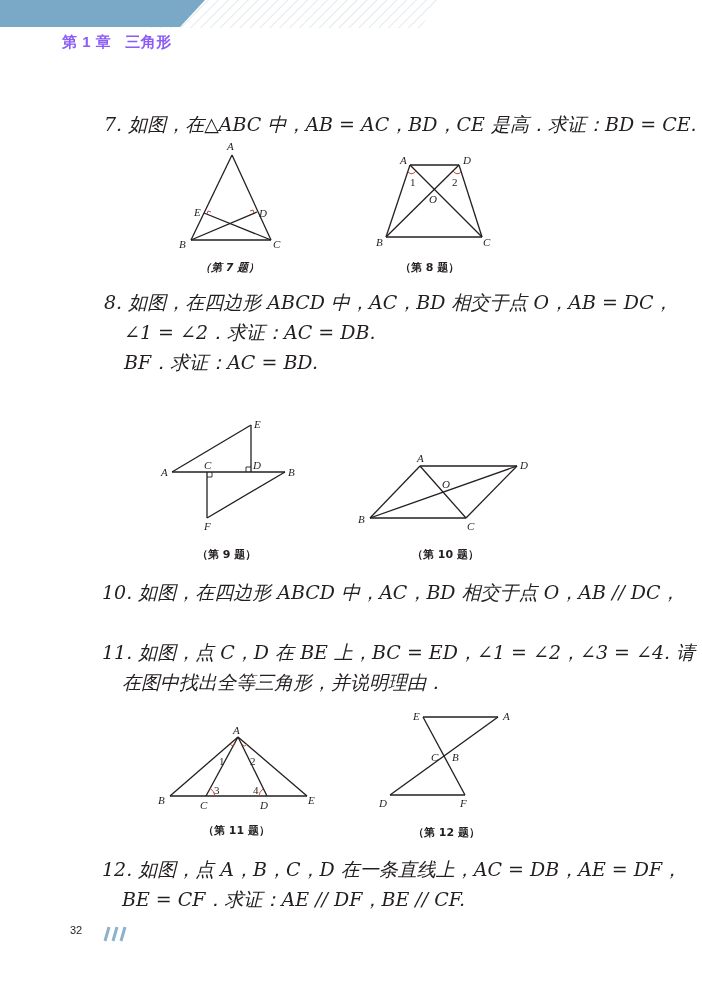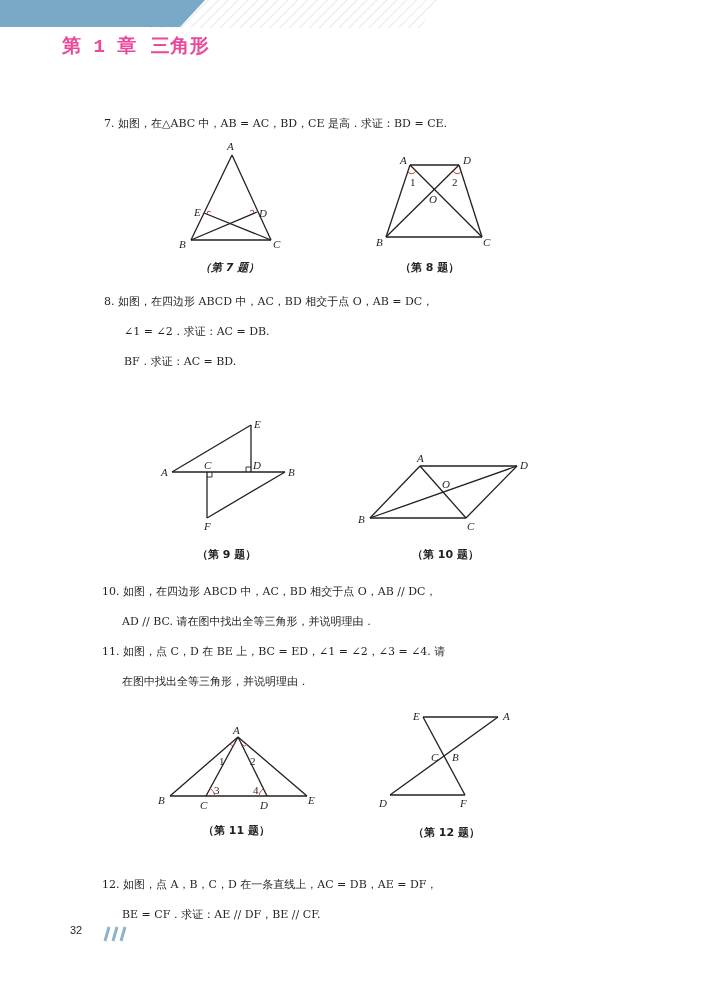--- a/index.html
+++ b/index.html
@@ -1,23 +1,23 @@
 <!DOCTYPE html>
 <html><head>
 <meta charset="utf-8">
 <style>
   html, body { margin:0; padding:0; background:#ffffff; }
   body { width:702px; height:988px; position:relative; overflow:hidden;
          font-family:"DejaVu Serif", "Liberation Serif", serif; color:#231f20; }
   .header-band { position:absolute; left:0; top:0; width:702px; height:28px; }
-  .chapter-title { position:absolute; left:62px; top:33px; font-family:Liberation Mono, monospace;
-                   font-size:19px; font-weight:bold; color:#ec4899; letter-spacing:0.5px; }
+  .chapter-title { position:absolute; left:62px; top:33px; font-family:Liberation Sans, sans-serif;
+                   font-size:15px; font-weight:bold; color:#8b5cf6; letter-spacing:0.5px; }
   .chapter-title span { display:inline-block; }
   .chapter-title .gap { width:14px; }
-  .problem { position:absolute; left:104px; font-size:11px; line-height:24px; width:490px; }
+  .problem { position:absolute; left:104px; font-size:19px; line-height:24px; width:490px;font-style:italic; }
   .problem .line { white-space:nowrap; height:30px; }
   .problem .indent { padding-left:20px; }
   .fig { position:absolute; }
   .fig svg { display:block; overflow:visible; }
   .fig svg line, .fig svg polyline, .fig svg polygon { stroke:#231f20; stroke-width:1.3; fill:none; }
   .fig svg .mark { stroke:#c0392b; stroke-width:0.9; fill:none; }
   .fig svg text { font-family:"Liberation Serif","DejaVu Serif",serif; font-style:italic; font-size:11px; fill:#231f20; }
   .fig svg text.num { font-style:normal; }
   .caption { position:absolute; font-family:"DejaVu Sans","Liberation Sans",sans-serif; font-size:11px;
              font-weight:bold; color:#231f20; white-space:nowrap; }
@@ -126,21 +126,20 @@
     <text x="170" y="24">D</text>
     <text x="8" y="78">B</text>
     <text x="117" y="85">C</text>
     <text x="92" y="43">O</text>
   </svg>
 </div>
 <div class="caption" style="left:412px; top:547px;">（第 10 题）</div>
 
 <div class="problem" style="top:580px; left:102px;">
   <div class="line">10. 如图，在四边形 ABCD 中，AC，BD 相交于点 O，AB // DC，</div>
-  <div class="line indent">AD // BC. 请在图中找出全等三角形，并说明理由．</div>
 </div>
 <div class="problem" style="top:640px; left:102px;">
   <div class="line">11. 如图，点 C，D 在 BE 上，BC = ED，∠1 = ∠2，∠3 = ∠4. 请</div>
   <div class="line indent">在图中找出全等三角形，并说明理由．</div>
 </div>
 
 <div class="fig" style="left:155px; top:725px;">
   <svg width="170" height="90">
     <line x1="15" y1="71" x2="152" y2="71"></line>
     <line x1="83" y1="12" x2="15" y2="71"></line>
@@ -173,21 +172,21 @@
     <text x="43" y="15">E</text>
     <text x="133" y="15">A</text>
     <text x="61" y="56">C</text>
     <text x="82" y="56">B</text>
     <text x="9" y="102">D</text>
     <text x="90" y="102">F</text>
   </svg>
 </div>
 <div class="caption" style="left:413px; top:825px;">（第 12 题）</div>
 
-<div class="problem" style="top:857px; left:102px;margin-top:16px;">
+<div class="problem" style="top:857px; left:102px;">
   <div class="line">12. 如图，点 A，B，C，D 在一条直线上，AC = DB，AE = DF，</div>
   <div class="line indent">BE = CF．求证：AE // DF，BE // CF.</div>
 </div>
 
 <div class="page-number">32</div>
 <div class="page-slashes">
   <svg width="30" height="18">
     <line x1="6" y1="16" x2="10" y2="2" stroke="#8fb2cc" stroke-width="3"></line>
     <line x1="14" y1="16" x2="18" y2="2" stroke="#8fb2cc" stroke-width="3"></line>
     <line x1="22" y1="16" x2="26" y2="2" stroke="#8fb2cc" stroke-width="3"></line>

